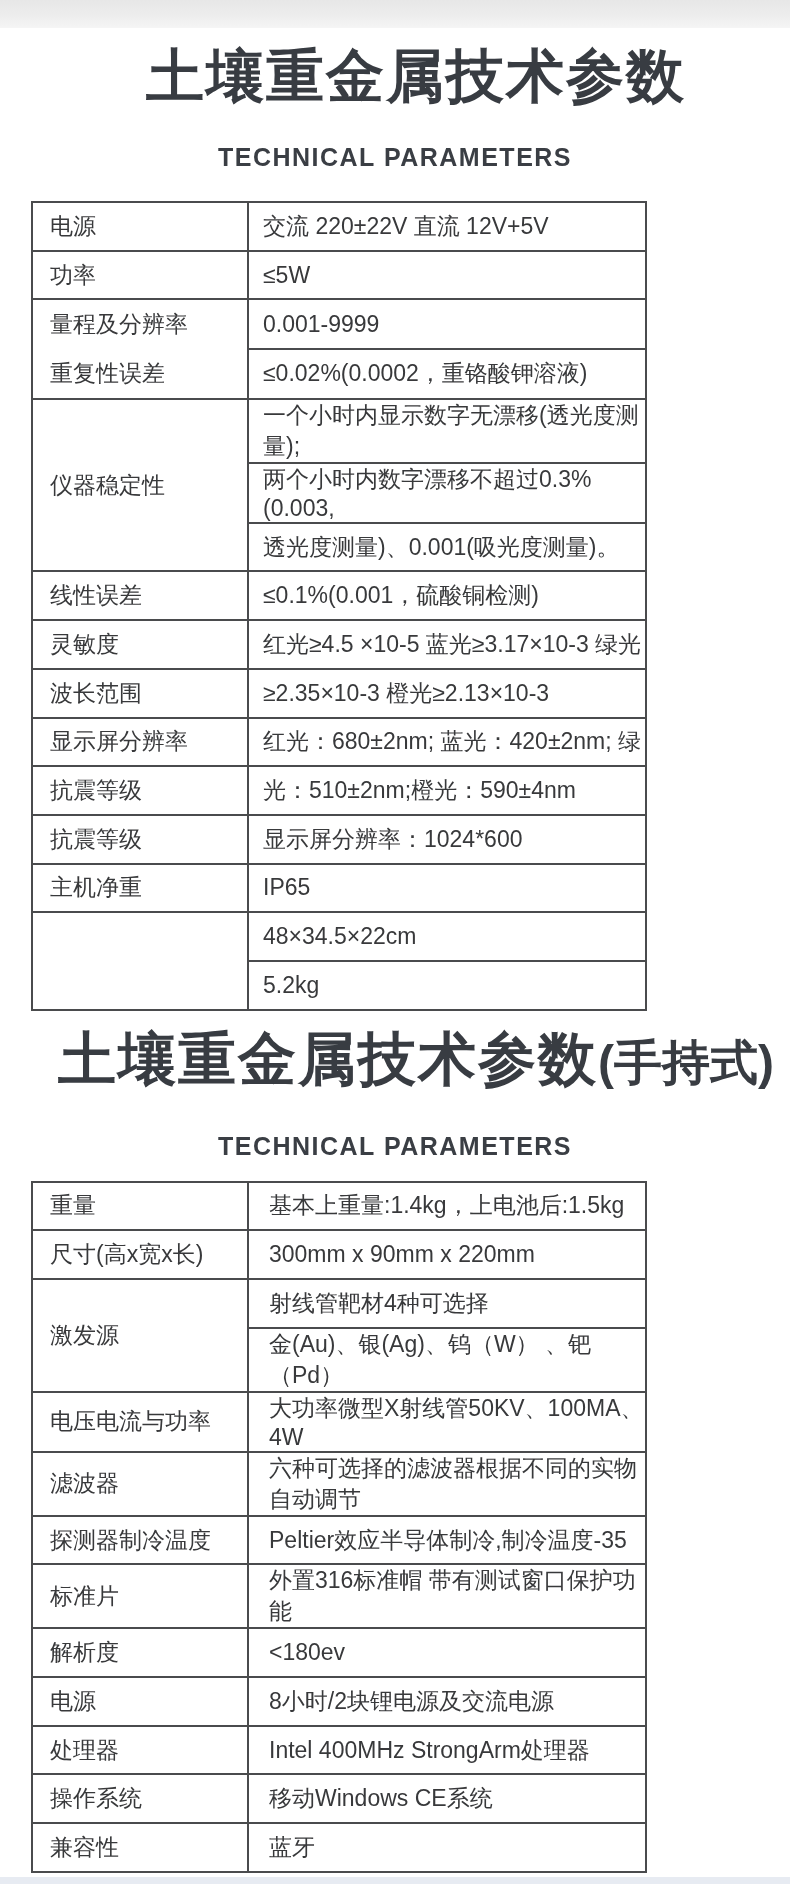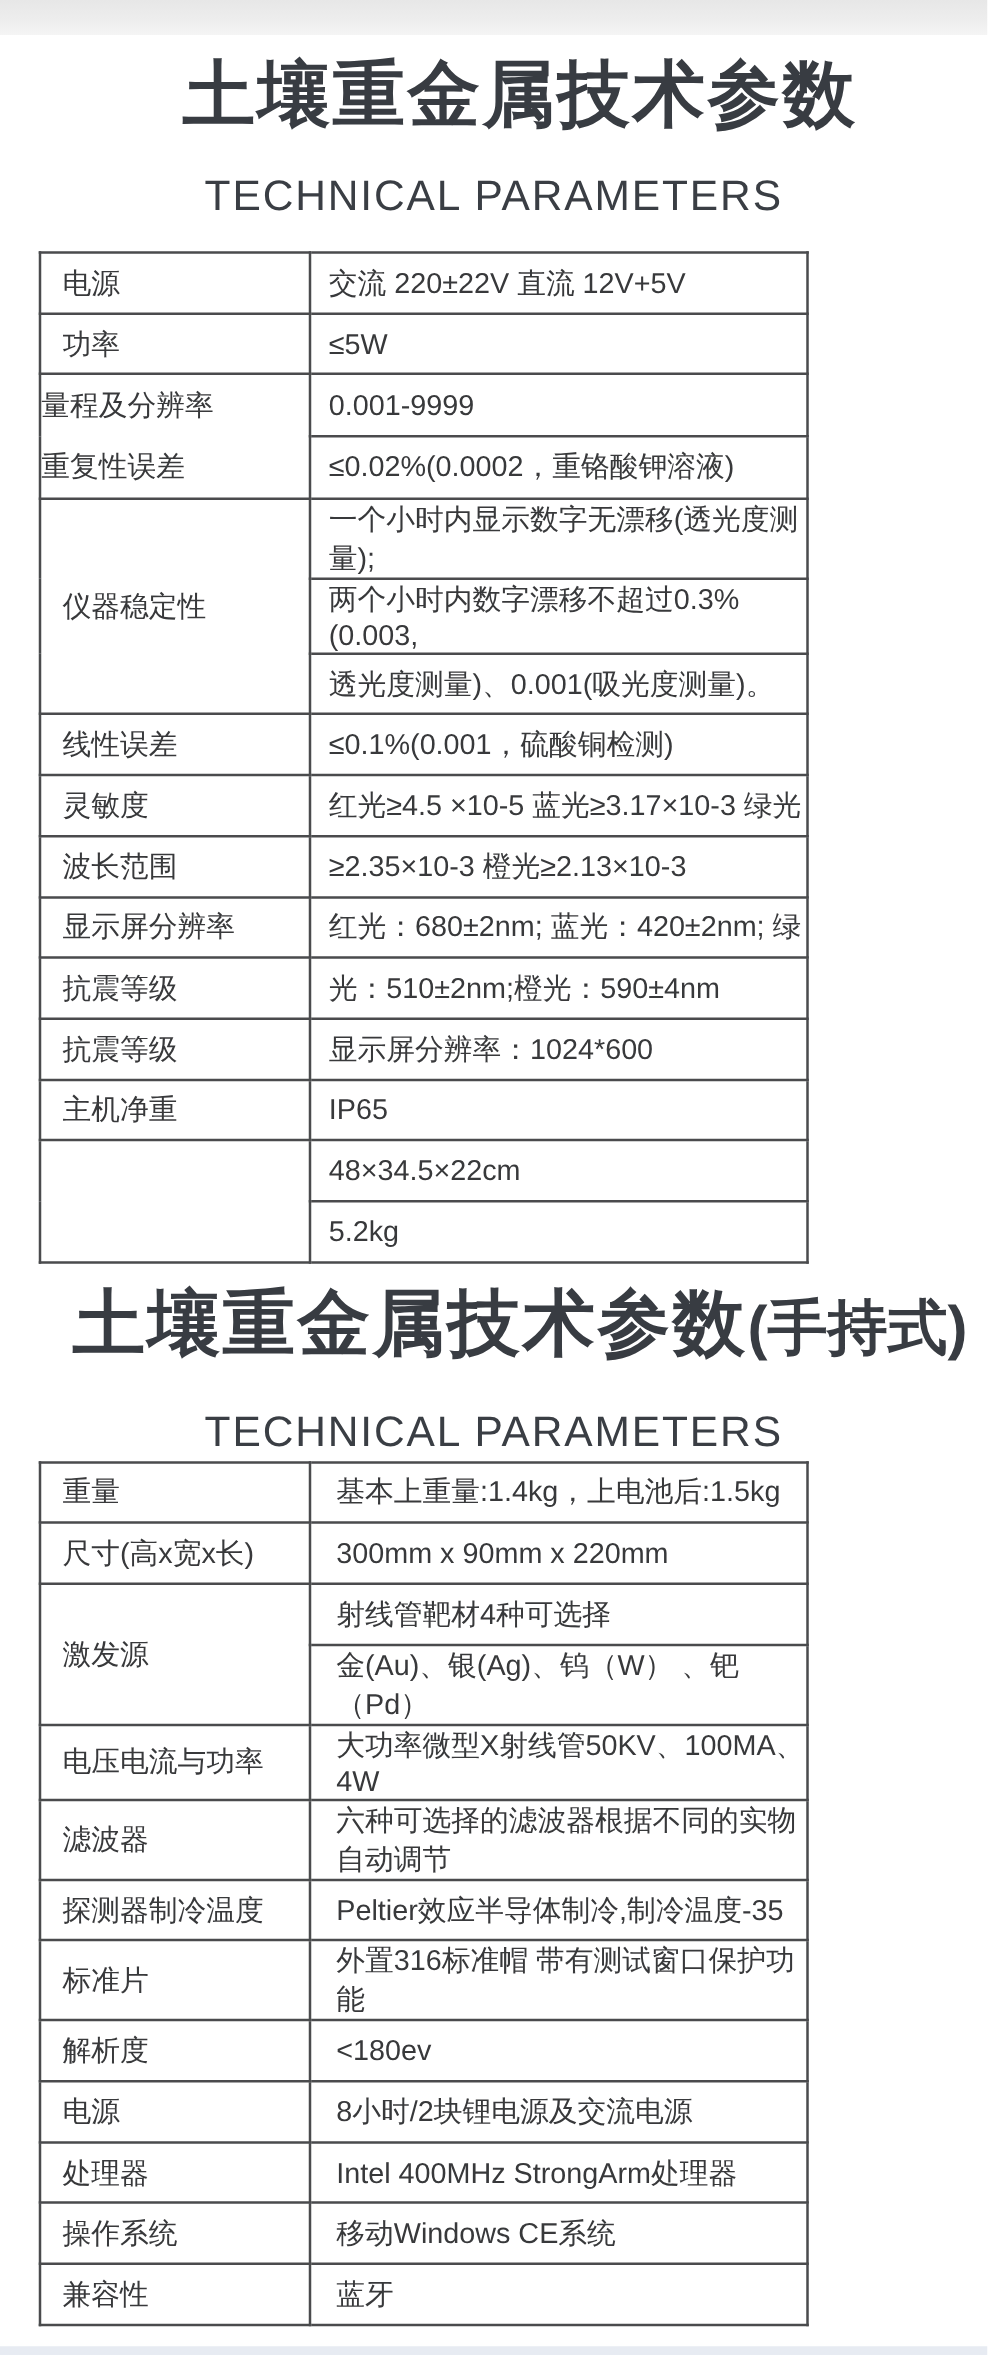--- a/index.html
+++ b/index.html
@@ -14,38 +14,38 @@
     background:linear-gradient(180deg,#e7e7e7 0%,#ededed 55%,#f5f5f5 100%);
   }
   .page-title {
     margin-top:16px; text-align:center;
     font-size:58px; line-height:64px; font-weight:700;
     color:#383c42; letter-spacing:2px; white-space:nowrap;margin-left:42px;
   }
   .page-title .suffix { font-size:48px; letter-spacing:0; }
   .page-subtitle {
     margin-top:36px; text-align:center;
-    font-size:34px; line-height:26px; font-weight:400;
+    font-size:25px; line-height:26px; font-weight:700;
     color:#3a3e44; letter-spacing:1.5px;
   }
   .sub2 { margin-top:38px; }
   table {
     border-collapse:collapse; table-layout:fixed;
     width:616px; margin-left:31px;
     font-size:23px; color:#38393b;
   }
   .t1 { margin-top:31px; }
-  .t2 { margin-top:10px; }
+  .t2 { margin-top:22px; }
   td { border:2px solid #4a4b4d; height:48.7px; vertical-align:middle; }
   col.c1 { width:216px; }
   td.lbl { padding-left:17px; }
   td.val { padding-left:14px; }
   .t2 td.val { padding-left:20px; }
   td.stack { padding:0; }
-  td.stack div { height:48.7px; display:flex; align-items:center; }
+  td.stack div { height:48.7px; display:flex; align-items:center; padding-left:17px; }
   .bottom-strip {
     position:absolute; left:0; bottom:0; width:100%; height:7px;
     background:#e7ebf2;
   }
 </style>
 </head>
 <body>
 
 <div class="top-band"></div>
 

